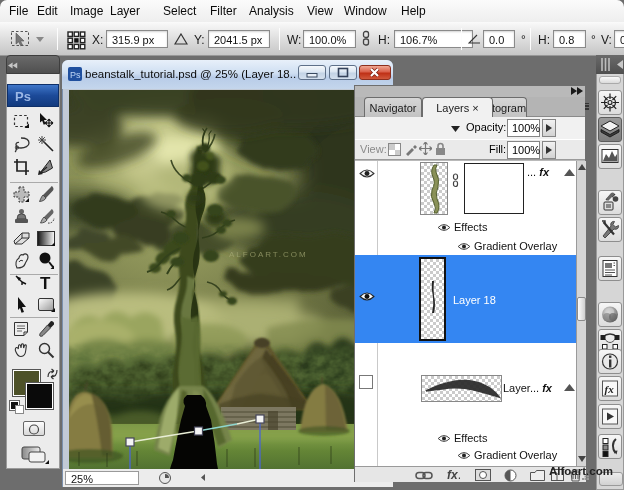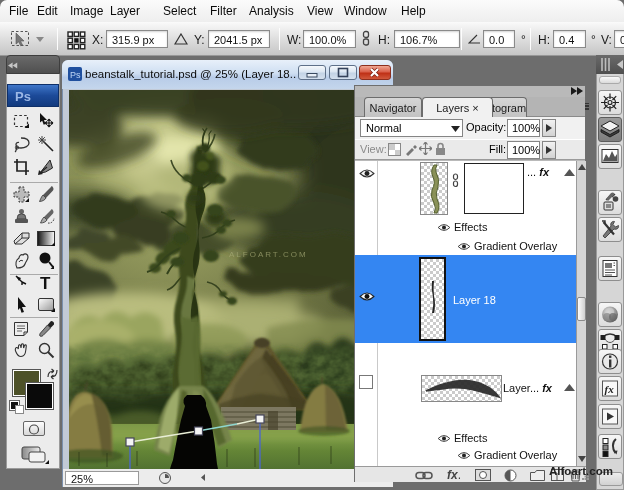--- a/index.html
+++ b/index.html
@@ -100,30 +100,30 @@
   <div class="olabel" style="left:194px">Y:</div>
   <div class="field" style="left:208px;width:62px">2041.5 px</div>
   <div class="vsep" style="left:279px"></div>
   <div class="olabel" style="left:287px">W:</div>
   <div class="field" style="left:303px;width:53px">100.0%</div>
   <svg class="abs" style="left:361px;top:8px" width="10" height="17" viewBox="0 0 10 17">
     <rect x="2.5" y="1.5" width="5" height="6" rx="2" fill="none" stroke="#444" stroke-width="1.3"></rect>
     <rect x="2.5" y="9" width="5" height="6" rx="2" fill="none" stroke="#444" stroke-width="1.3"></rect>
   </svg>
   <div class="olabel" style="left:378px">H:</div>
-  <div class="field" style="left:394px;width:66px">106.7%</div>
+  <div class="field" style="left:394px;width:79px">106.7%</div>
   <div class="vsep" style="left:461px"></div>
   <svg class="abs" style="left:468px;top:12px" width="13" height="10" viewBox="0 0 13 10">
       <path d="M12 9 L1 9 L9 1" fill="none" stroke="#333" stroke-width="1.1"></path>
     </svg>
   <div class="field" style="left:483px;width:32px">0.0</div>
   <div class="olabel" style="left:521px">°</div>
   <div class="vsep" style="left:530px"></div>
   <div class="olabel" style="left:538px">H:</div>
-  <div class="field" style="left:553px;width:33px">0.4</div>
+  <div class="field" style="left:553px;width:33px">0.8</div>
   <div class="olabel" style="left:591px">°</div>
   <div class="olabel" style="left:601px">V:</div>
   <div class="field" style="left:614px;width:12px">0</div>
 </div>
 
 <div id="docwin" class="abs"></div>
 <div id="doctitle" class="abs">
   <svg class="abs" style="left:6px;top:7px" width="14" height="14" viewBox="0 0 14 14">
     <rect width="14" height="14" rx="2" fill="#1f4f9e"></rect>
       <text x="2" y="11" font-size="9" fill="#bcd4f4" font-family="Liberation Sans">Ps</text>
@@ -429,21 +429,20 @@
   </svg>
 <svg class="abs" style="left:577px;top:103px" width="12" height="9" viewBox="0 0 12 9">
     <path d="M0 1 L5 1 L2.5 4 Z" fill="#222"></path>
     <path d="M6 0 h6 M6 3 h6 M6 6 h6" stroke="#222" stroke-width="1.4"></path>
   </svg>
 <div id="tabbar" class="abs"></div>
 <div class="tab abs" style="left:364px;top:97px;width:58px">Navigator</div>
 <div class="tab abs" style="left:475px;top:97px;width:52px">Histogram</div>
 <div class="tab active abs" style="left:422px;top:97px;width:71px">Layers ×</div>
 <div id="blendrow" class="abs">
-  <div style="position:absolute;left:5px;top:2px;width:103px;height:18px;background:#fff;border:1px solid #858585;padding:2px 0 0 5px;">Normal</div>
   <svg class="abs" style="left:96px;top:9px" width="9" height="6" viewBox="0 0 9 6">
       <path d="M0 0 L9 0 L4.5 6 Z" fill="#222"></path>
     </svg>
   <span style="position:absolute;left:111px;top:4px;">Opacity:</span>
   <div style="position:absolute;left:152px;top:2px;width:33px;height:18px;background:#fff;border:1px solid #858585;padding:2px 0 0 4px;">100%</div>
   <div style="position:absolute;left:187px;top:2px;width:14px;height:18px;background:linear-gradient(#f2f2f2,#d2d2d2);border:1px solid #858585;">
     <svg width="6" height="8" viewBox="0 0 6 8" style="margin:4px 0 0 3px">
         <path d="M0 0 L6 4 L0 8 Z" fill="#333"></path>
       </svg>
   </div>

